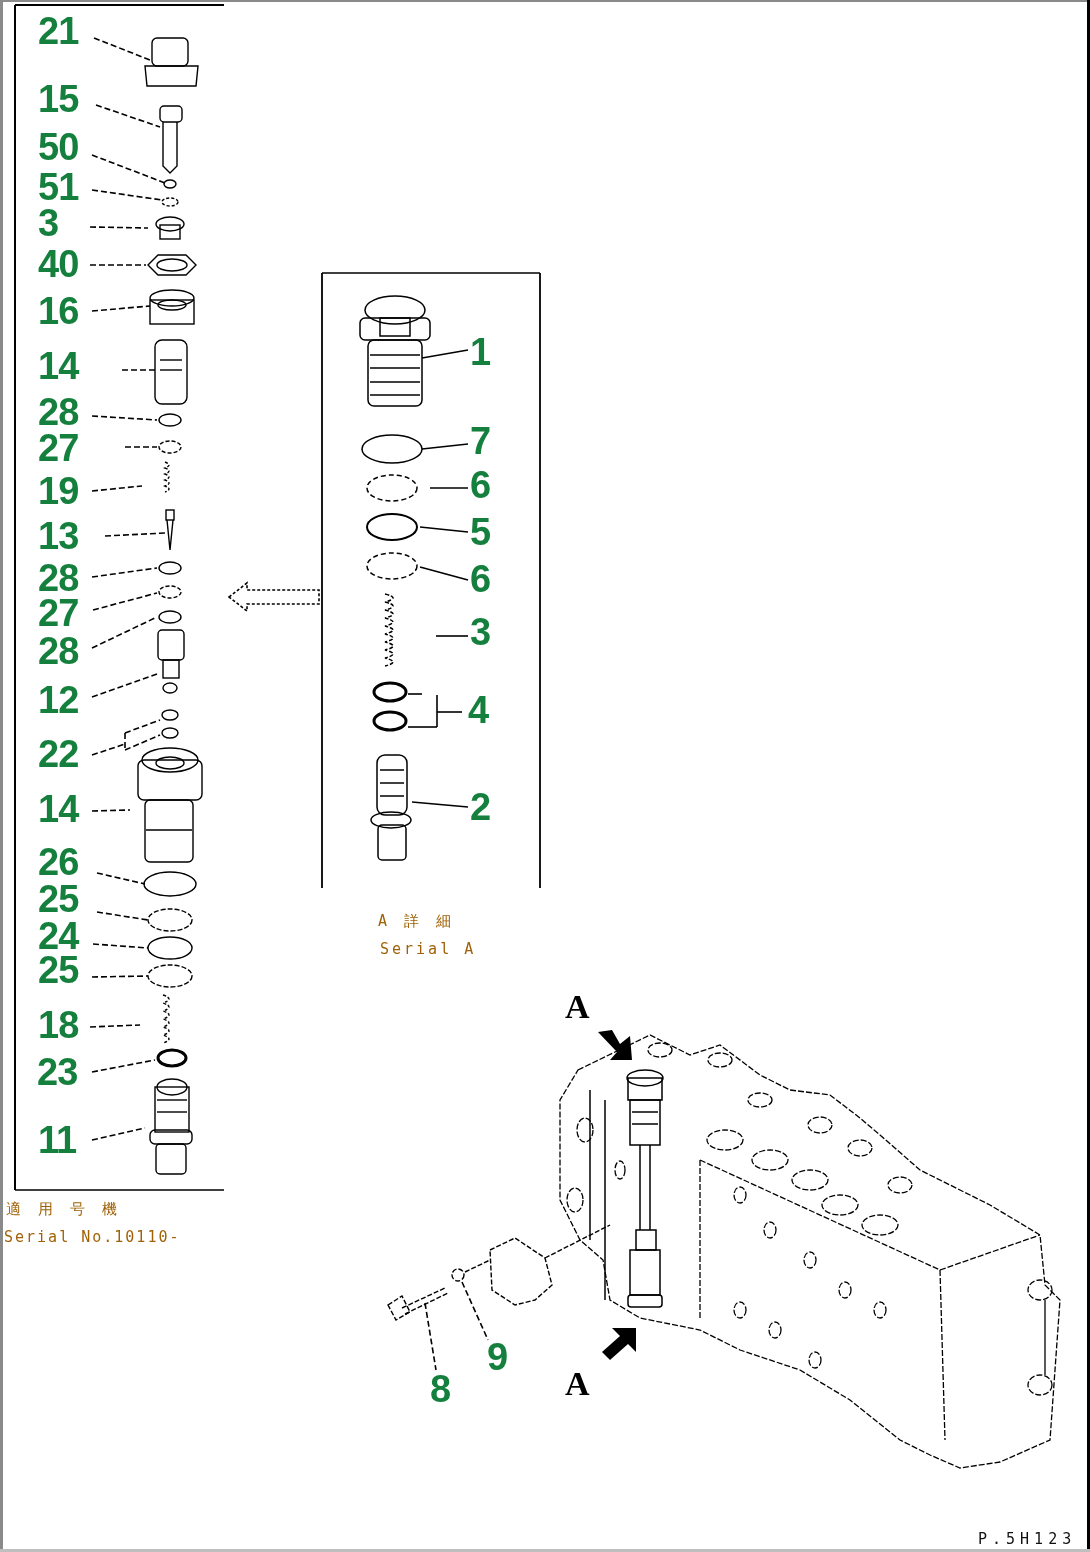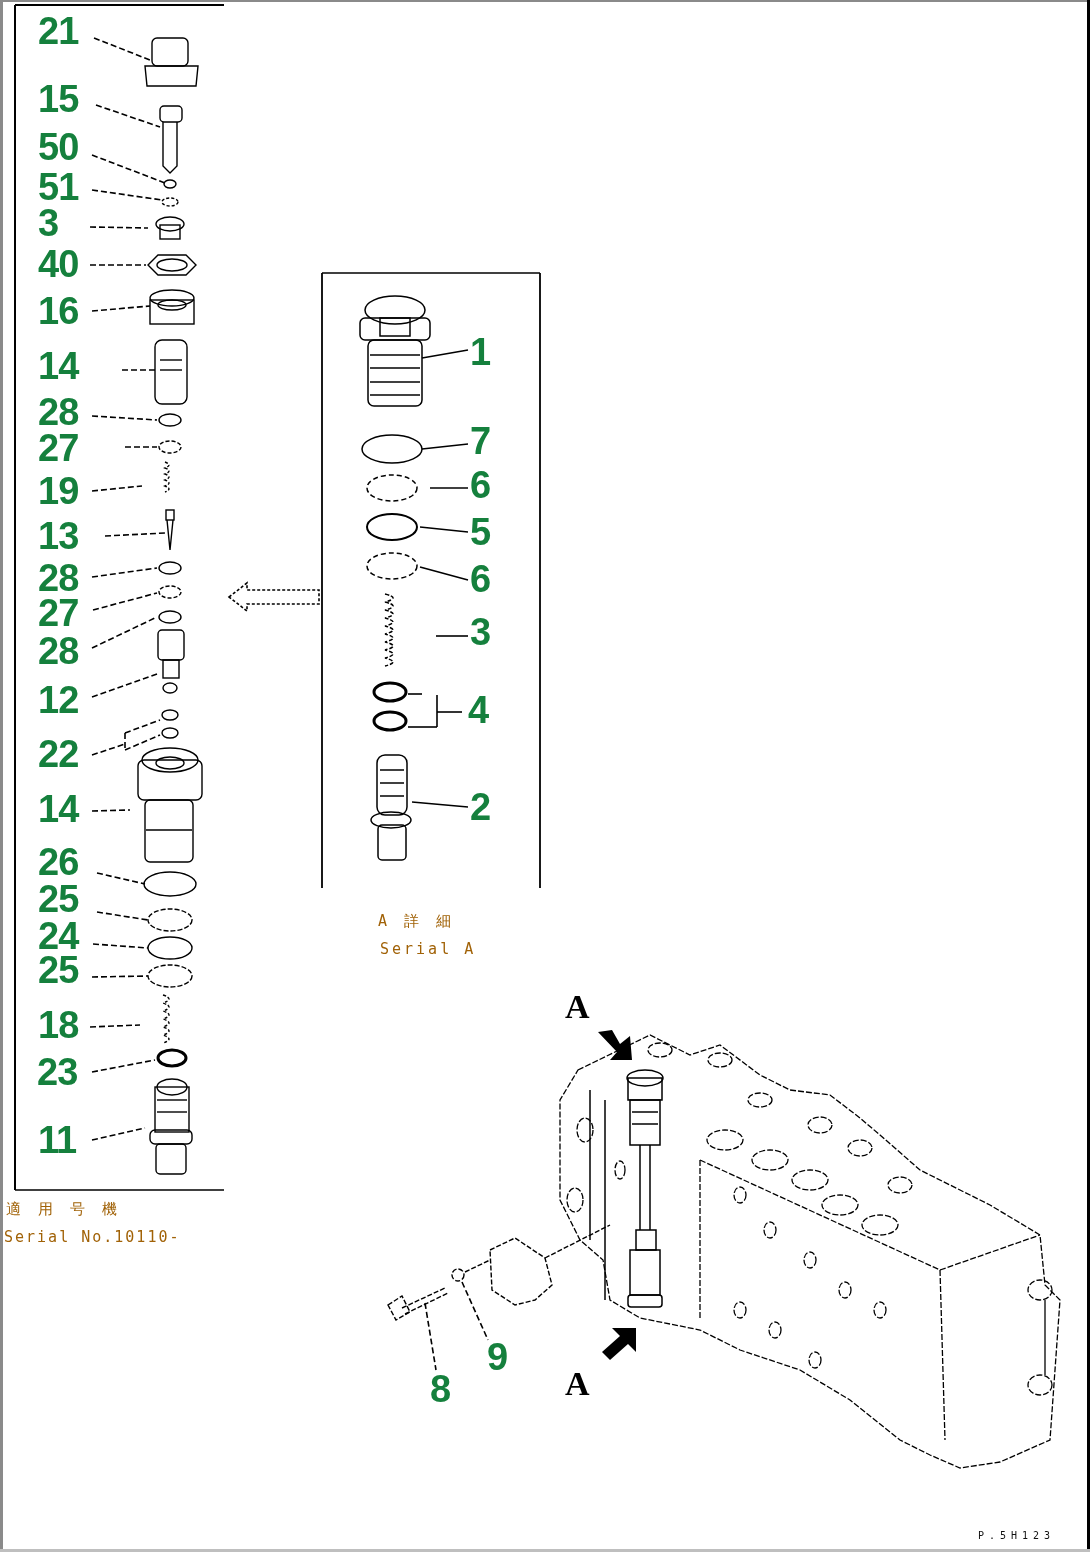--- a/index.html
+++ b/index.html
@@ -5,21 +5,21 @@
   html, body { margin: 0; padding: 0; background: #ffffff; }
   body { width: 1090px; height: 1552px; position: relative; overflow: hidden; font-family: "Liberation Sans", sans-serif; }
   .topbar { position: absolute; left: 0; top: 0; width: 1090px; height: 2px; background: #8a8a8a; }
   .leftbar { position: absolute; left: 0; top: 0; width: 3px; height: 1552px; background: #8a8a8a; }
   .rightedge { position: absolute; left: 1087px; top: 0; width: 3px; height: 1552px; background: #000; }
   .bottombar { position: absolute; left: 0; top: 1549px; width: 1090px; height: 3px; background: #bfbfbf; }
   svg.canvas { position: absolute; left: 0; top: 0; }
   .callout { position: absolute; color: #15803d; font-weight: bold; font-size: 38px; line-height: 1; font-family: "Liberation Sans", sans-serif; letter-spacing: -1px; text-align: center; }
   .note { position: absolute; color: #a16207; font-family: "DejaVu Sans Mono", monospace; font-size: 15px; letter-spacing: 4px; white-space: nowrap; }
   .viewA { position: absolute; color: #000; font-family: "Liberation Serif", serif; font-size: 34px; font-weight: bold; }
-  .drawno { position: absolute; color: #111; font-family: "DejaVu Sans Mono", monospace; font-size: 10px; letter-spacing: 5px; }
+  .drawno { position: absolute; color: #111; font-family: "DejaVu Sans Mono", monospace; font-size: 15px; letter-spacing: 5px; }
 </style>
 </head>
 <body>
 
 <div class="topbar"></div>
 <div class="leftbar"></div>
 <div class="rightedge"></div>
 <div class="bottombar"></div>
 
 <svg class="canvas" width="1090" height="1552" viewBox="0 0 1090 1552" fill="none" stroke="#000" stroke-width="1.6">

